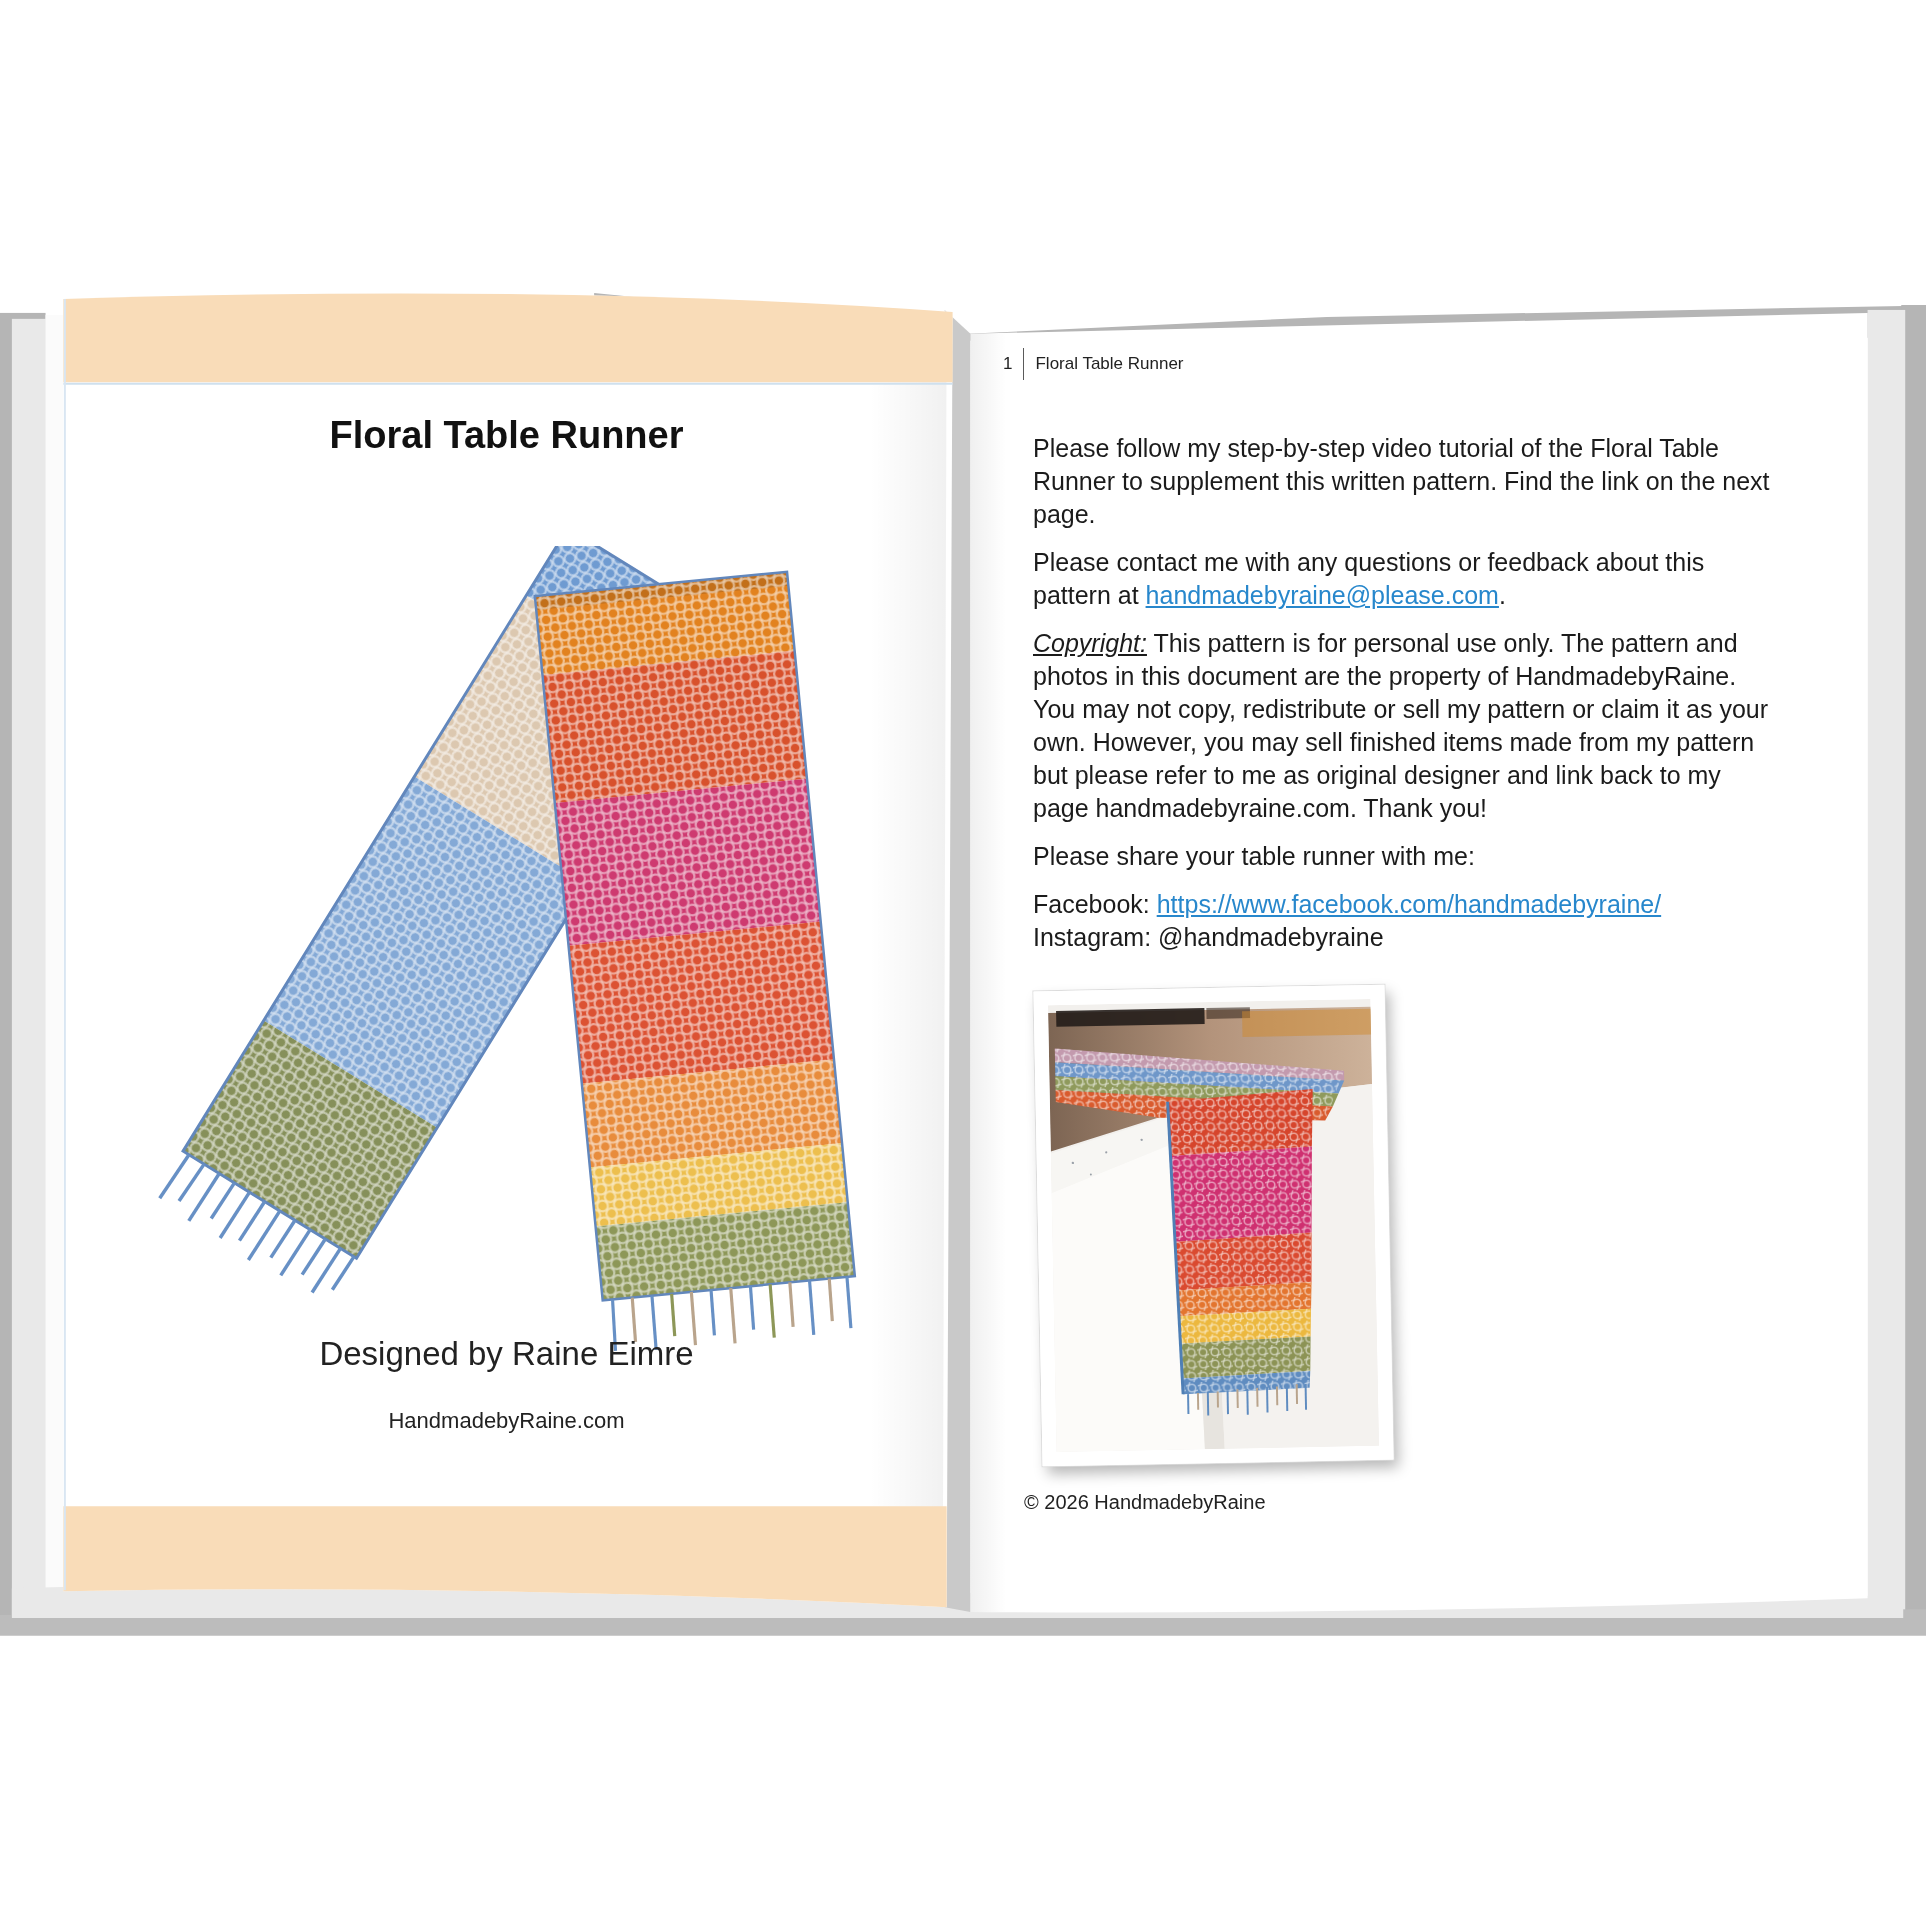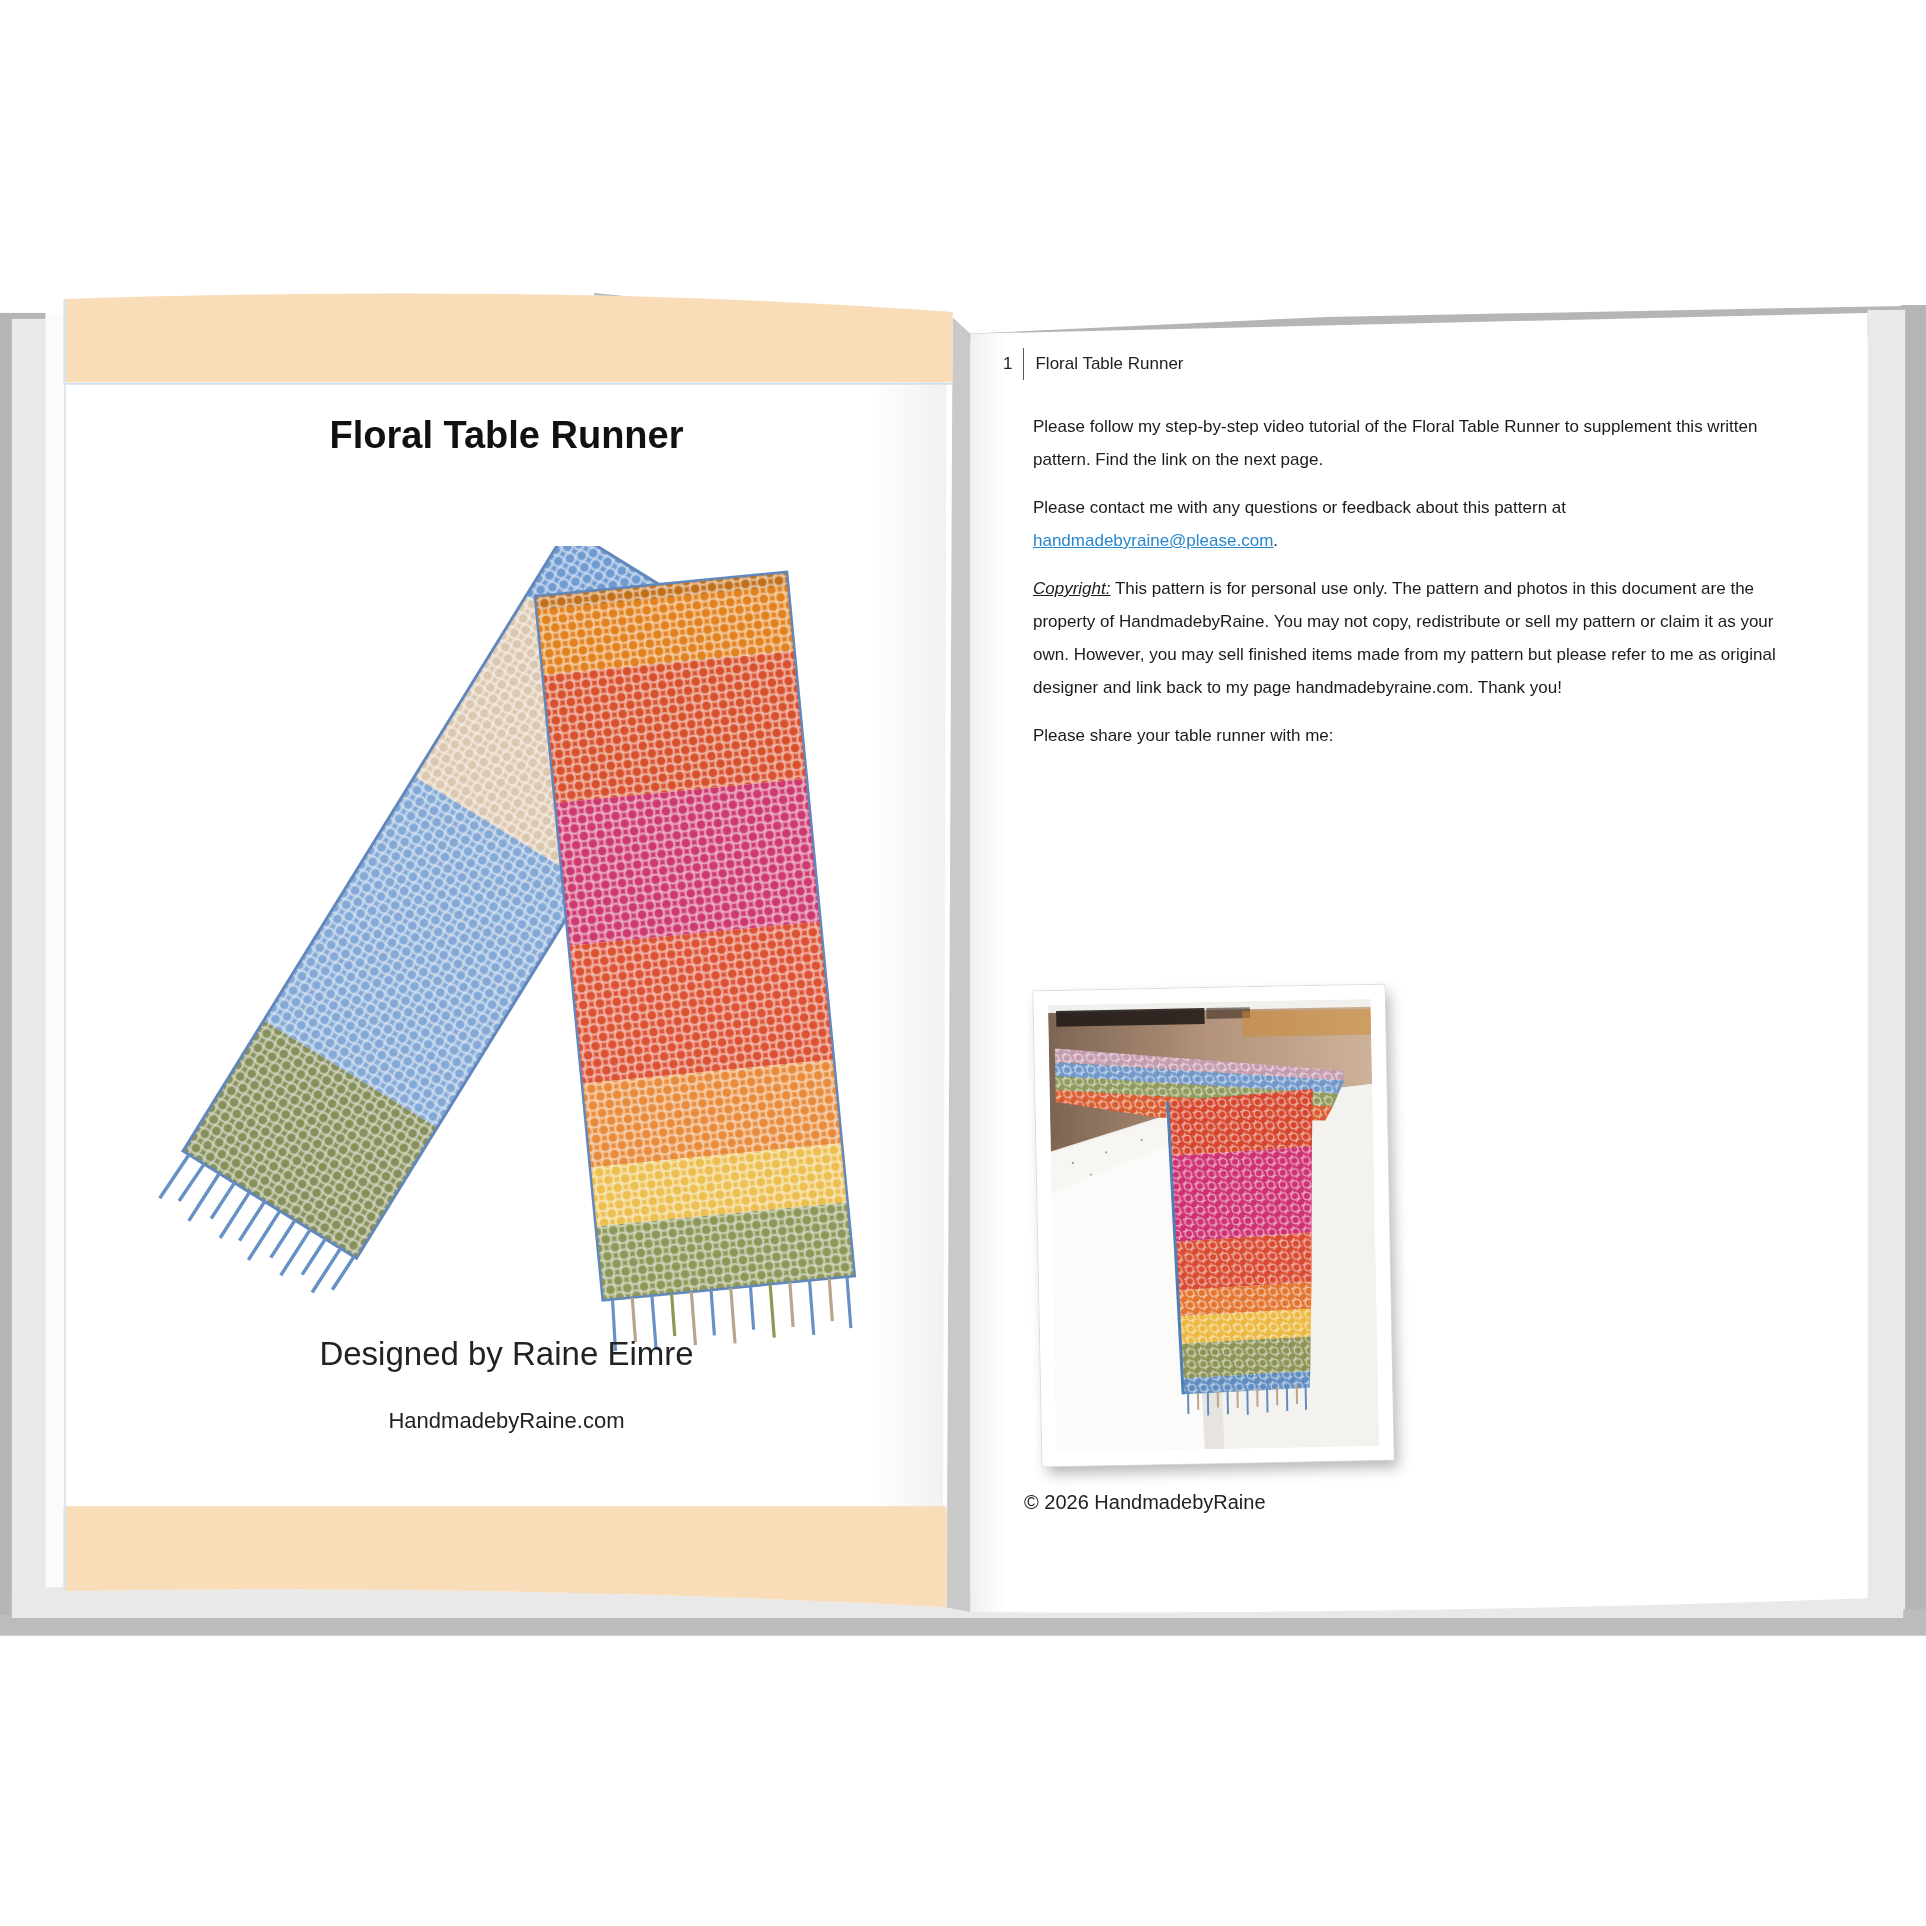--- a/index.html
+++ b/index.html
@@ -12,21 +12,21 @@
   
   .cover-title{left:63px;top:414px;width:887px;text-align:center;
                font-size:38px;font-weight:bold;color:#111;}
   .cover-art{left:127px;top:546px;width:756px;height:814px;}
   .designed-by{left:63px;top:1335px;width:887px;text-align:center;font-size:33px;color:#222;}
   .website{left:63px;top:1408px;width:887px;text-align:center;font-size:22px;color:#222;}
 
   
   .page-header{left:1003px;top:348px;display:flex;align-items:center;gap:11px;font-size:17px;color:#222;}
   .page-header .divider{width:1px;height:32px;background:#5a5a5a;}
-  .body-text{left:1033px;top:410px;width:747px;font-size:17px;line-height:33px;color:#1b1b1b;}
+  .body-text{left:1033px;top:432px;width:747px;font-size:25px;line-height:33px;color:#1b1b1b;}
   .body-text p{margin:0 0 15px 0;}
   a.doc-link{color:#2787cc;text-decoration:underline;cursor:pointer;}
   .copyright-label{font-style:italic;text-decoration:underline;}
   .photo-frame{left:1038px;top:988px;width:323px;height:447px;background:#fff;
                border:14px solid #ffffff;box-shadow:0 0 0 1px #dcdcdc,5px 8px 14px rgba(0,0,0,.28);
                transform:rotate(-1.1deg);}
   .photo-frame svg{display:block;}
   .footer-copyright{left:1024px;top:1491px;font-size:20px;color:#222;}
 </style>
 </head>
@@ -143,20 +143,22 @@
   <span>1</span>
   <span class="divider"></span>
   <span>Floral Table Runner</span>
 </div>
 
 <div class="abs page-layer body-text">
   <p>Please follow my step-by-step video tutorial of the Floral Table Runner to supplement this written pattern. Find the link on the next page.</p>
   <p><span>Please contact me with any questions or feedback about this pattern at </span><a class="doc-link">handmadebyraine@please.com</a><span>.</span></p>
   <p><span class="copyright-label">Copyright:</span><span> This pattern is for personal use only. The pattern and photos in this document are the property of HandmadebyRaine. You may not copy, redistribute or sell my pattern or claim it as your own. However, you may sell finished items made from my pattern but please refer to me as original designer and link back to my page handmadebyraine.com. Thank you!</span></p>
   <p>Please share your table runner with me:</p>
+  <p><span>Facebook: </span><a class="doc-link">https://www.facebook.com/handmadebyraine/</a><br>
+    <span>Instagram: @handmadebyraine</span></p>
 </div>
 
 <div class="abs page-layer photo-frame">
   <svg width="323" height="447" viewBox="0 0 326 452">
     <defs>
       <pattern id="m2" width="12" height="12" patternUnits="userSpaceOnUse">
         <circle cx="6" cy="6" r="3.8" fill="none" stroke="#ffffff" stroke-width="1.6" opacity="0.5"></circle>
         <circle cx="0" cy="0" r="3.8" fill="none" stroke="#ffffff" stroke-width="1.6" opacity="0.5"></circle>
         <circle cx="12" cy="12" r="3.8" fill="none" stroke="#ffffff" stroke-width="1.6" opacity="0.5"></circle>
       </pattern>

